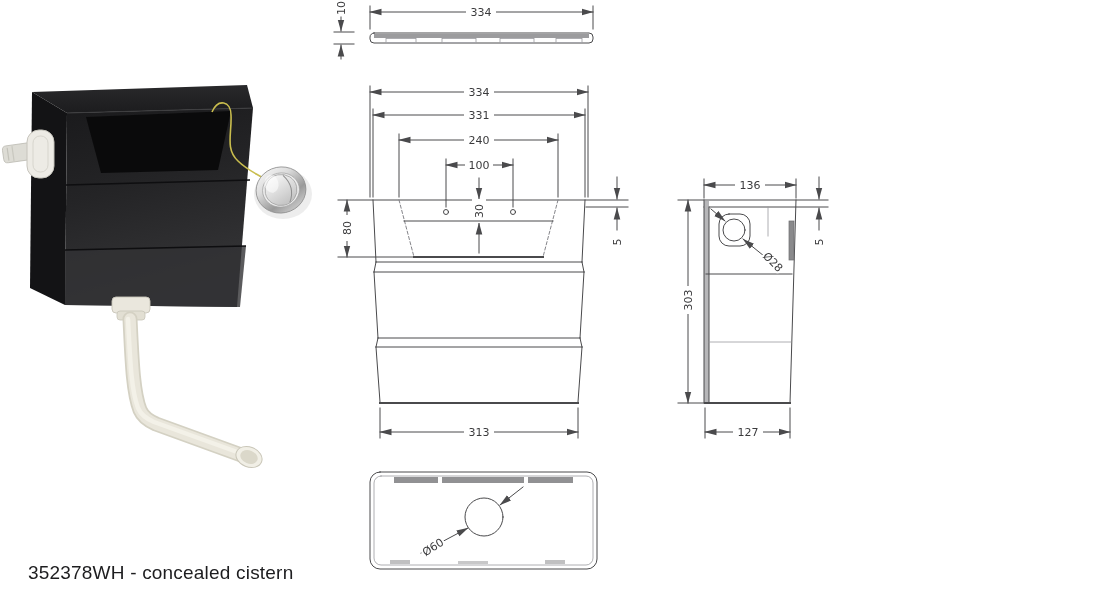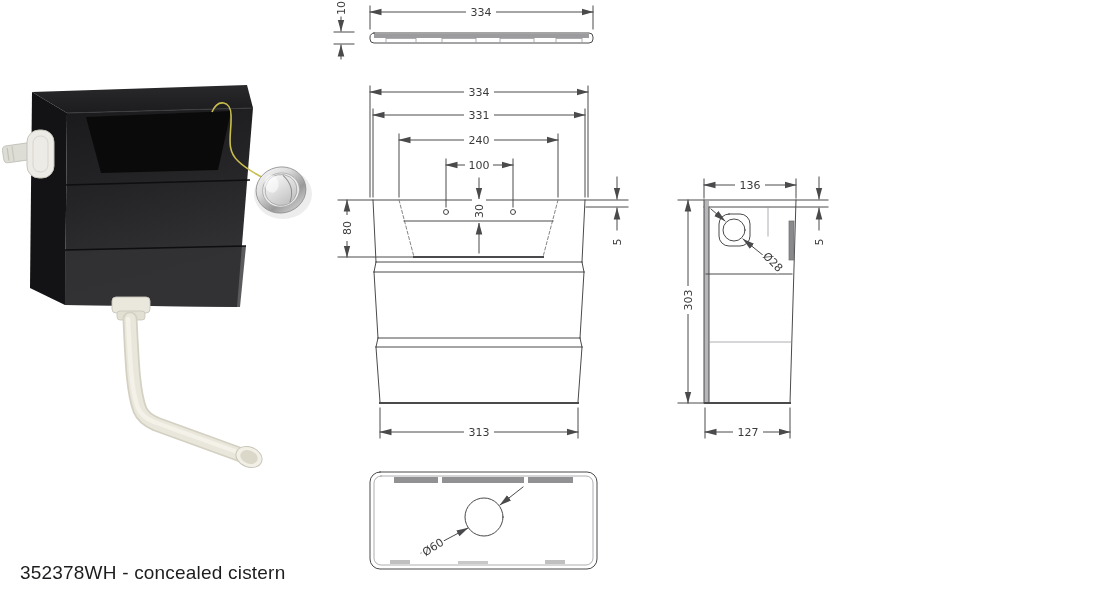--- a/index.html
+++ b/index.html
@@ -13,21 +13,21 @@
   .thk{stroke-width:2;}
   .dsh{stroke:#85858a;stroke-dasharray:3,2.4;}
   .faint{stroke:#9a9a9e;stroke-width:0.8;}
   .dimtext{
     font-family:"DejaVu Sans",sans-serif;font-size:11px;fill:#3b3b3d;
     text-anchor:middle;paint-order:stroke;stroke:#ffffff;stroke-width:4px;
     stroke-linejoin:round;
   }
   .whitebg{fill:#ffffff;stroke:none;}
   #caption{
-    position:absolute;left:20px;top:562px;font-size:19px;color:#1d1d1f;
+    position:absolute;left:28px;top:562px;font-size:19px;color:#1d1d1f;
     letter-spacing:0.2px;
   }
 </style>
 </head>
 <body>
 
 <svg id="photo-svg" width="330" height="440" viewBox="0 0 330 440">
   <defs>
     <linearGradient id="frontGrad" x1="0" y1="0" x2="0.25" y2="1">
       <stop offset="0" stop-color="#1a1a1c"></stop>

